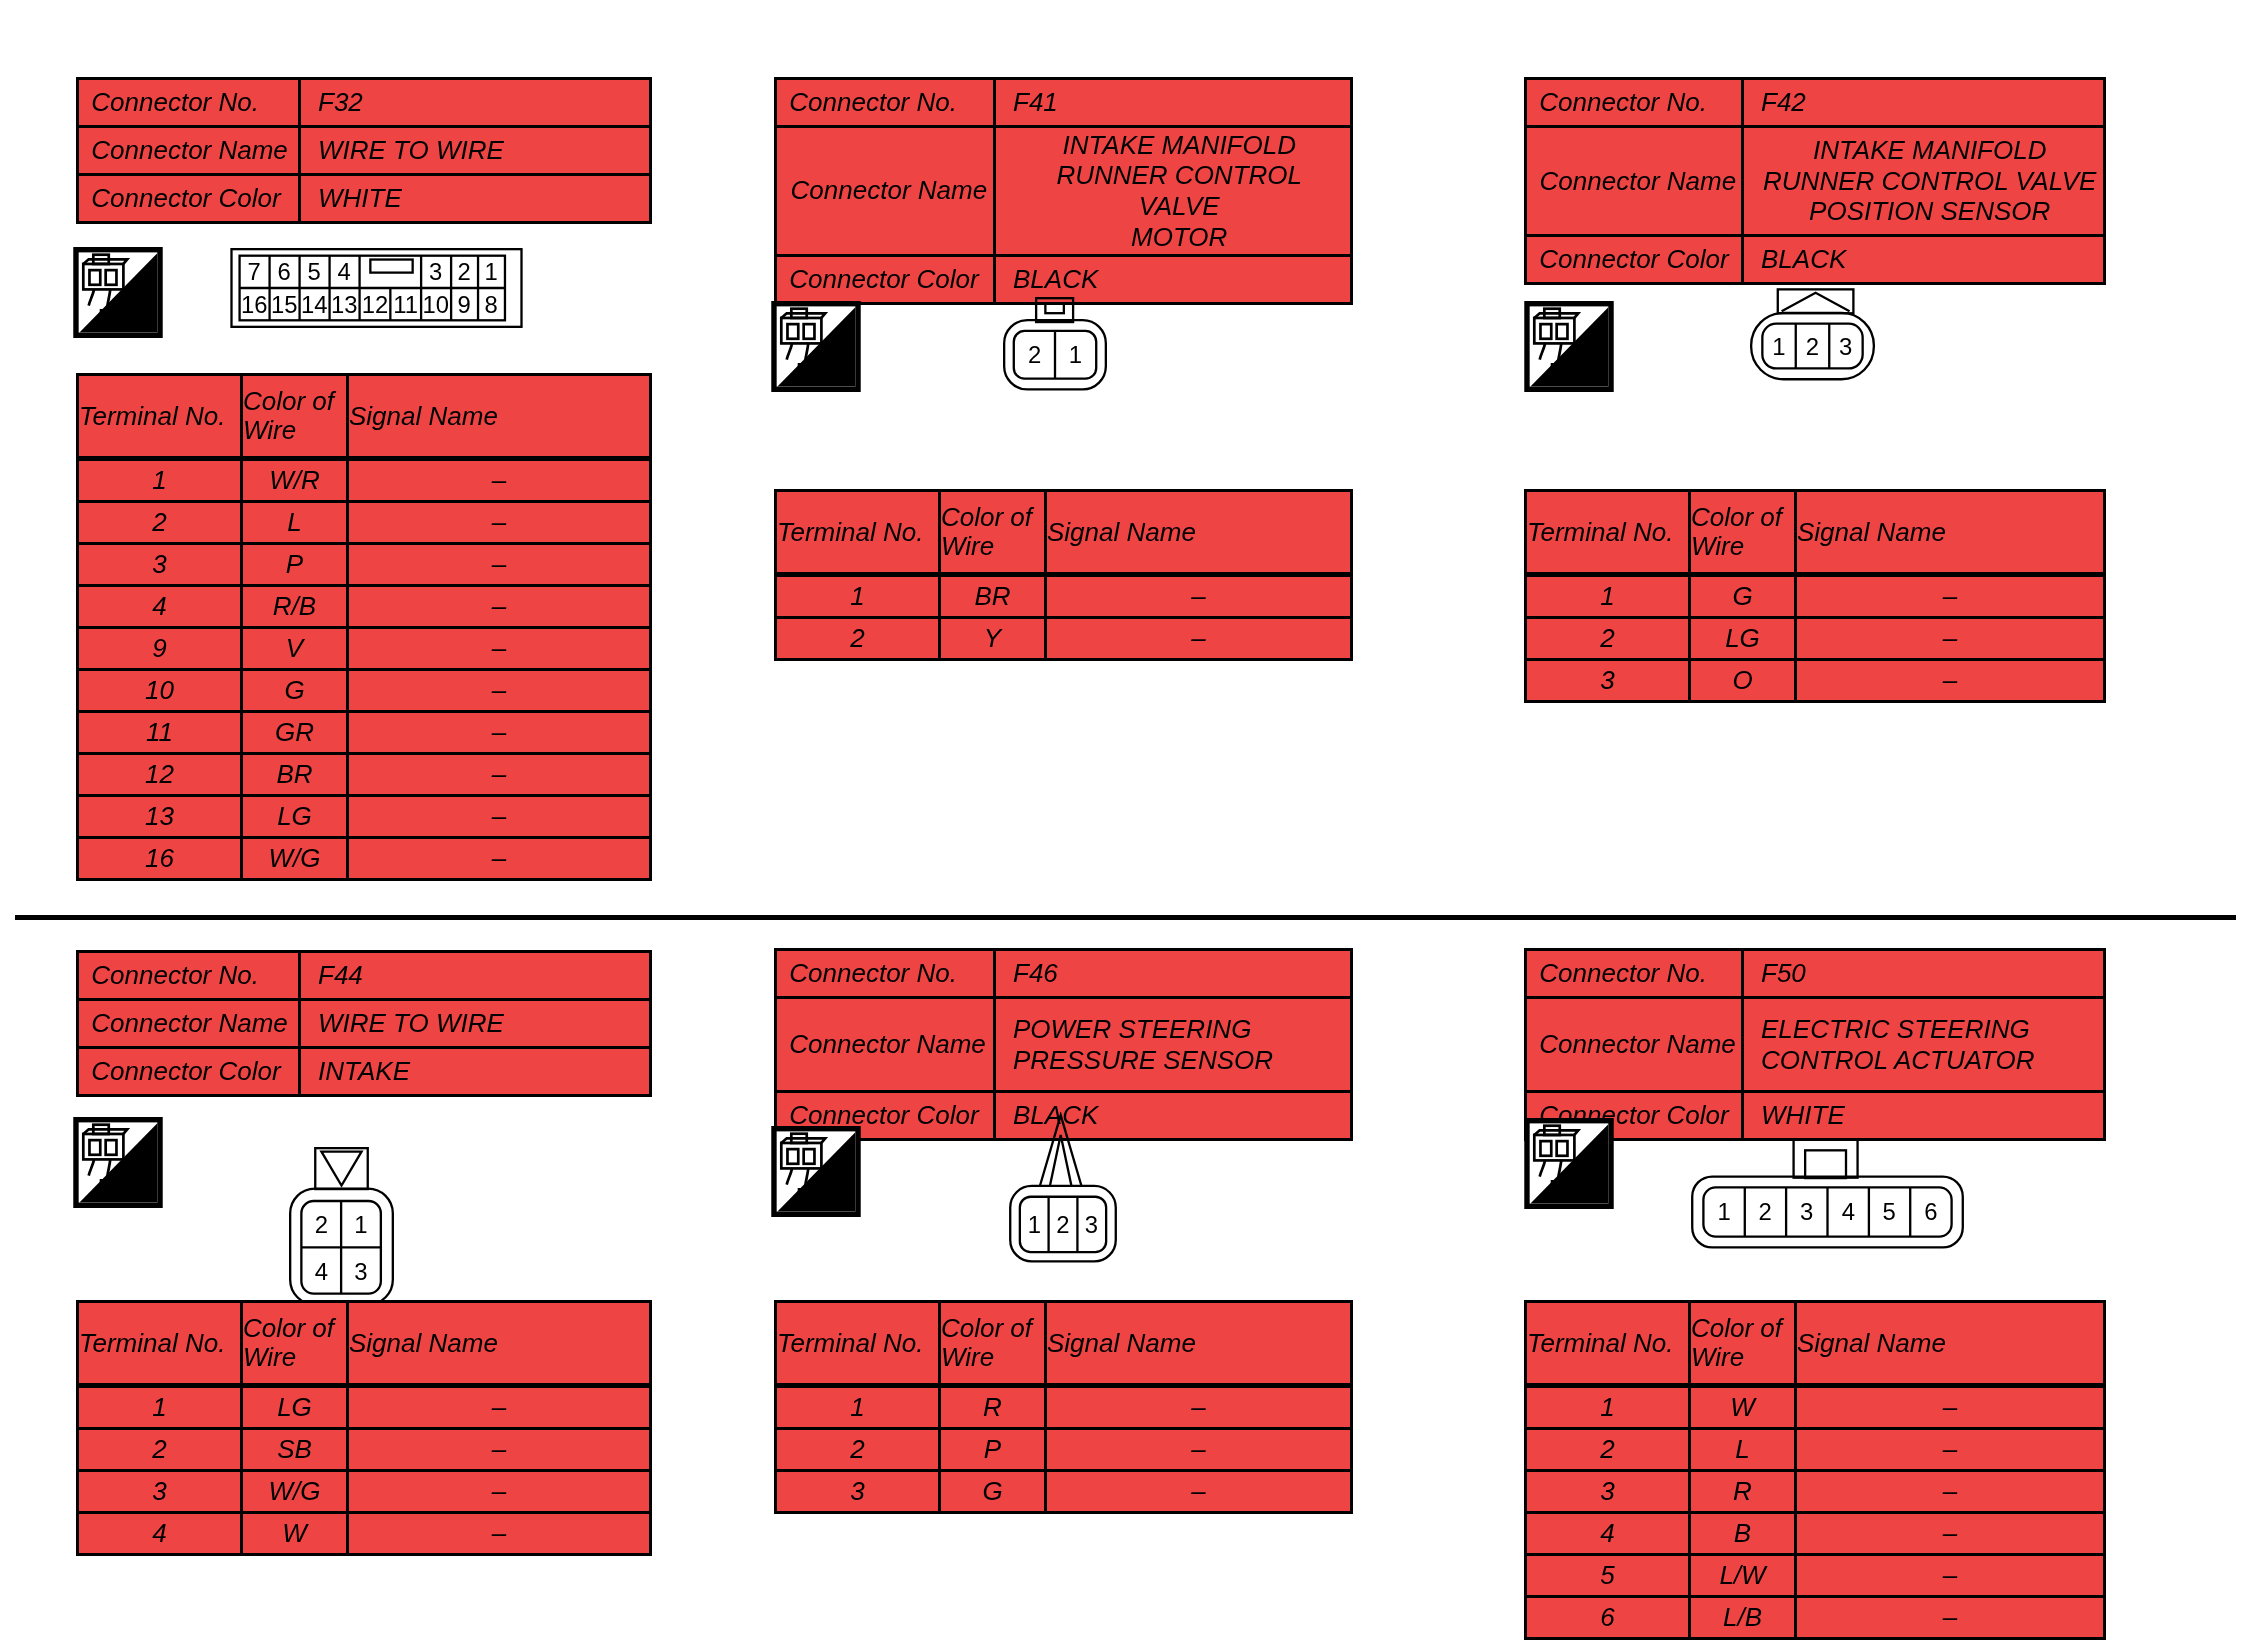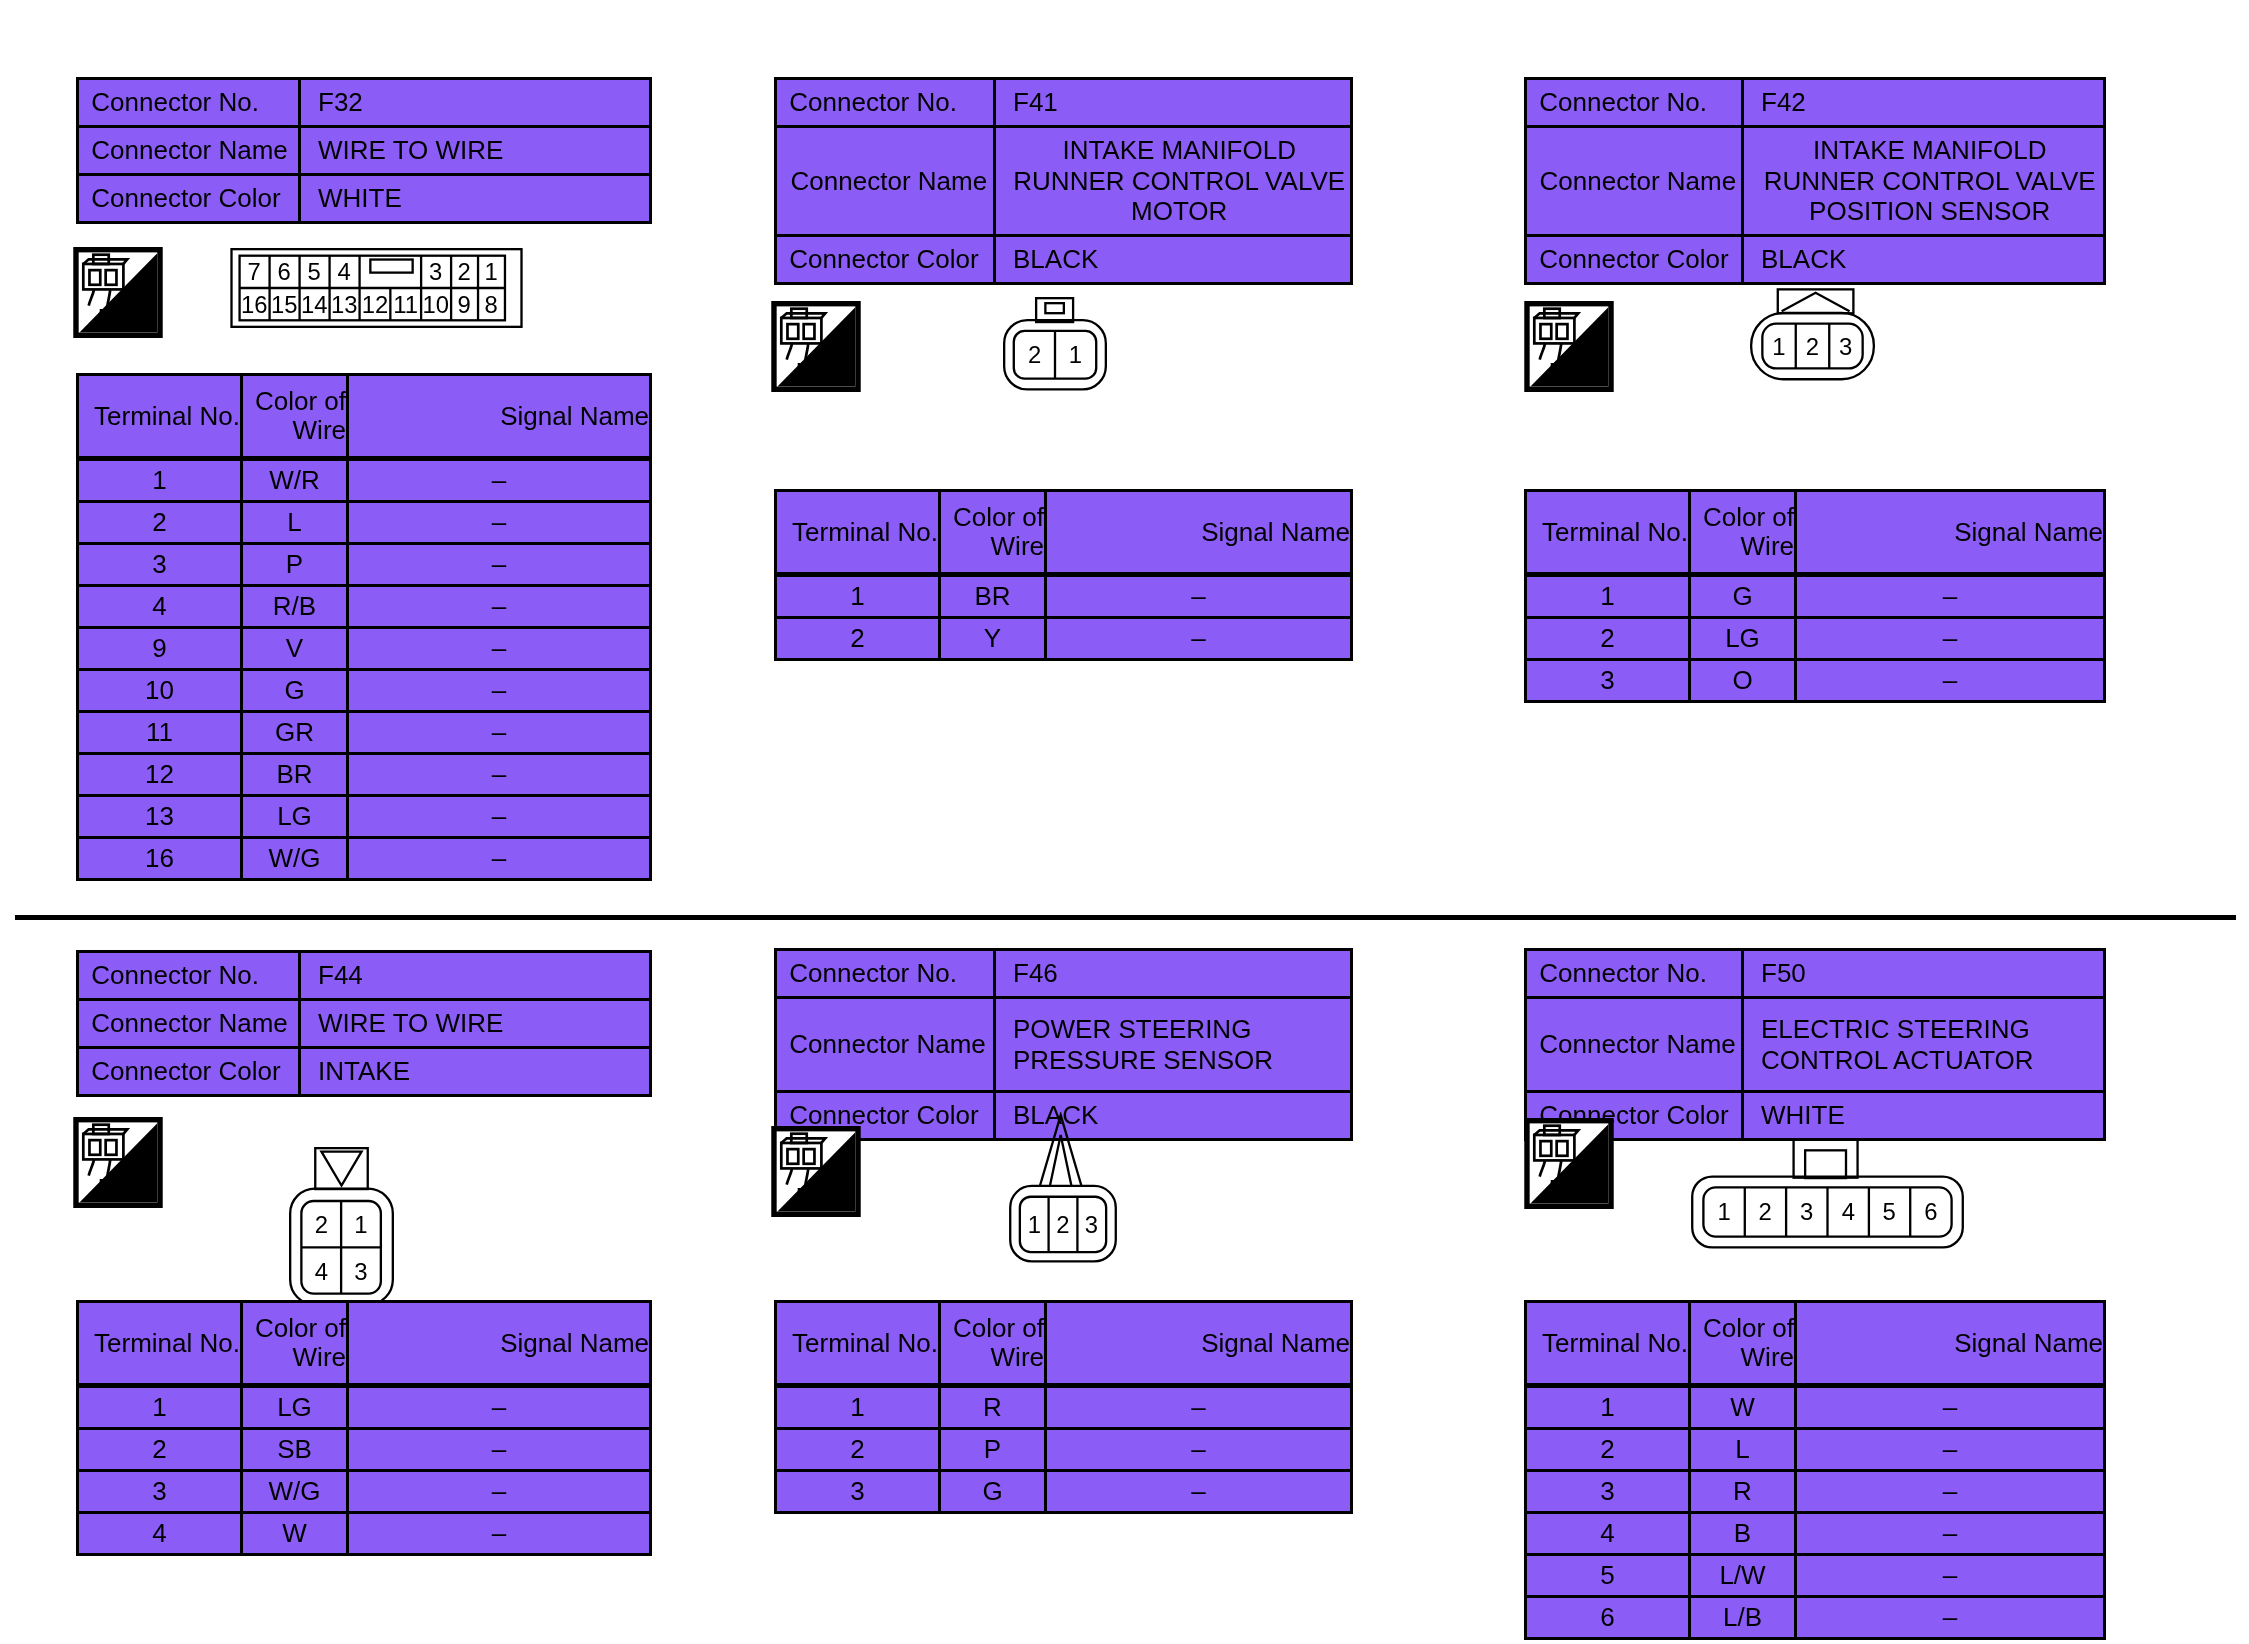--- a/index.html
+++ b/index.html
@@ -3,32 +3,32 @@
 <meta charset="utf-8">
 <style>
   html,body{margin:0;padding:0;}
   body{
     width:2250px;height:1644px;background:#ffffff;position:relative;
     font-family:"Liberation Sans","DejaVu Sans",sans-serif;color:#000;
     overflow:hidden;
   }
   .block{position:absolute;}
   .abs{position:absolute;}
-  table{border-collapse:collapse;table-layout:fixed;background:#8b5cf6;}
+  table{border-collapse:collapse;table-layout:fixed;background:#ef4444;font-style:italic;}
   td,th{border:3.1px solid #000;font-size:26px;font-weight:normal;color:#000;
         overflow:hidden;}
   
   .info td{text-align:left;vertical-align:middle;padding:1.5px 4.6px 1.5px 12.3px;}
   .info td.val{padding-left:17px;}
   .pre{white-space:pre-line;line-height:1.18;}
   tr.rh54>*{height:42px;}
   tr.rh114>*{height:88px;}
   tr.rh133>*{height:103px;text-align:center;}
   
-  .term th{text-align:right;vertical-align:middle;line-height:1.1;
+  .term th{text-align:left;vertical-align:middle;line-height:1.1;
            border-bottom:5.4px solid #000;padding:0;}
   .term thead tr>*{height:80px;}
   .term tbody td{text-align:center;vertical-align:middle;height:39px;padding:0;}
   .nowrap{white-space:nowrap;}
   svg{display:block;}
   svg text{font-family:"Liberation Sans","DejaVu Sans",sans-serif;fill:#000;}
   .divider{position:absolute;background:#000;}
 </style>
 </head>
 <body>

